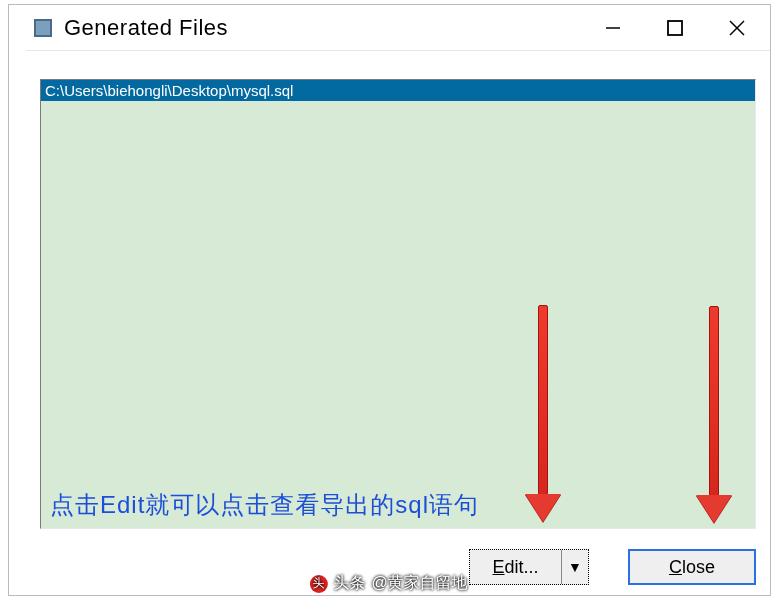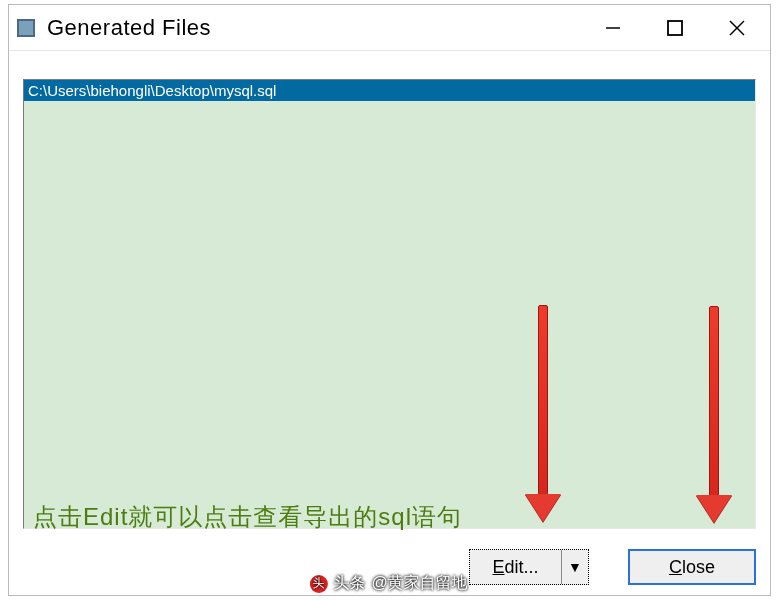--- a/index.html
+++ b/index.html
@@ -15,20 +15,21 @@
   .window {
     position: absolute;
     left: 8px;
     top: 4px;
     width: 763px;
     height: 592px;
     background: #fff;
     border: 1px solid #bbb;
     display: flex;
     flex-direction: column;
+    padding-left: 17px;
   }
   .titlebar {
     height: 46px;
     display: flex;
     align-items: center;
     padding: 0 2px 0 8px;
     background: #fff;
     border-bottom: 1px solid #e6e6e6;
   }
   .titlebar .app-icon {
@@ -78,23 +79,23 @@
     background: #0369a1;
     color: #fff;
     font-size: 15px;
     padding: 2px 4px;
     font-family: Arial, sans-serif;
     white-space: nowrap;
   }
   .annotation {
     position: absolute;
     left: 24px;
-    top: 450px;
+    top: 438px;
     font-size: 24px;
-    color: #4d7c0f;
+    color: #1d4ed8;
     font-weight: 400;
     letter-spacing: 1px;
   }
   .button-row {
     position: absolute;
     right: 14px;
     bottom: 10px;
     display: flex;
     align-items: stretch;
     gap: 18px;

